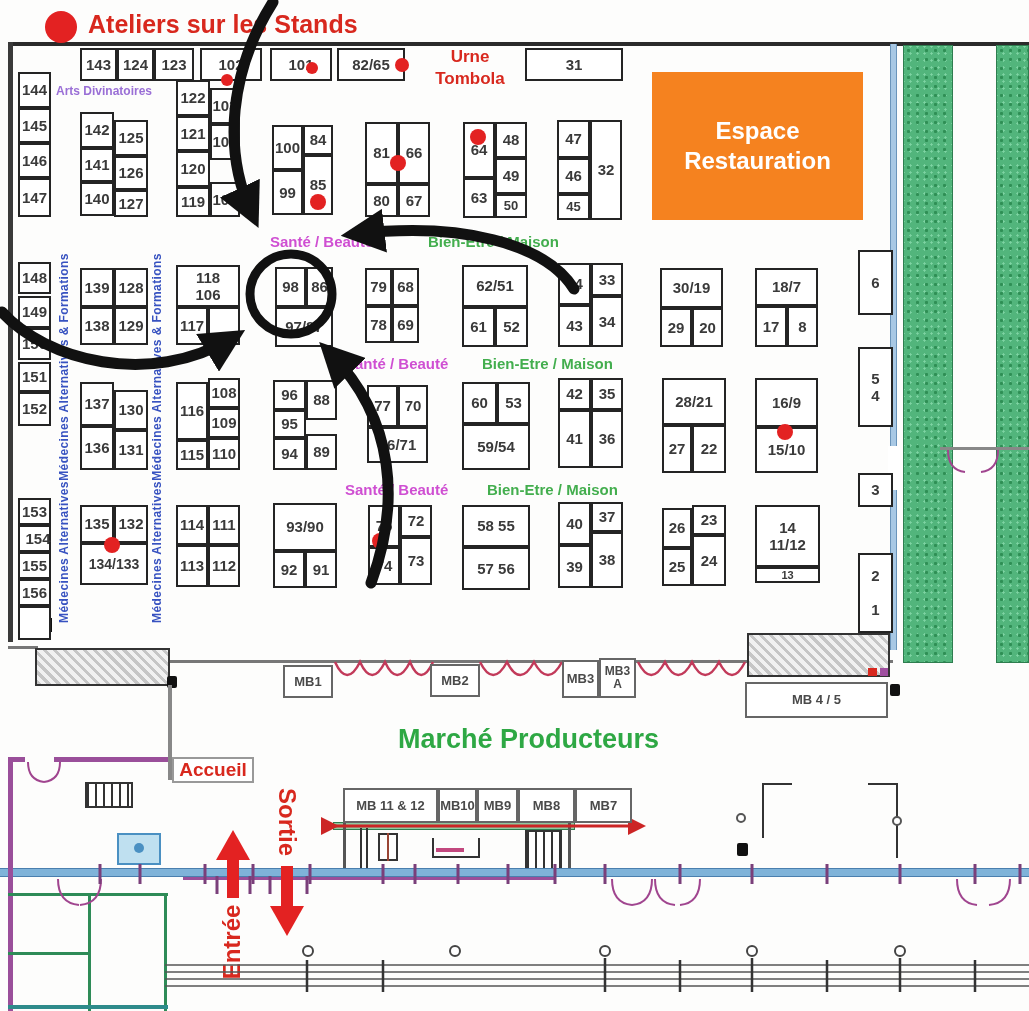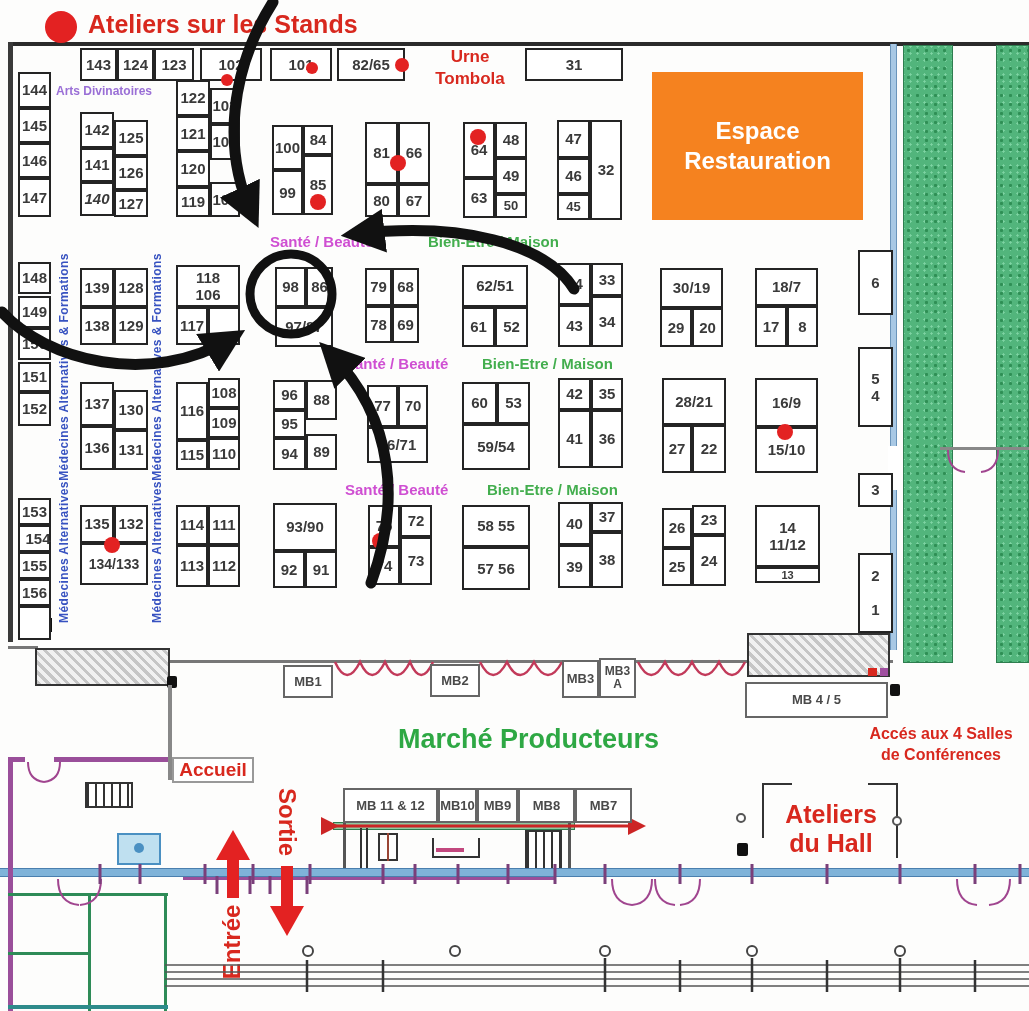--- a/index.html
+++ b/index.html
@@ -55,28 +55,24 @@
   <div class="abs" style="left:8px;top:646px;width:30px;height:3px;background:#777;"></div>
   <div class="abs hatch" style="left:35px;top:648px;width:135px;height:38px;"></div>
   <div class="abs" style="left:170px;top:660px;width:723px;height:3px;background:#777;"></div>
   <div class="abs hatch" style="left:747px;top:633px;width:143px;height:44px;"></div>
   <div class="abs" style="left:868px;top:668px;width:9px;height:8px;background:#d8281e;"></div>
   <div class="abs" style="left:880px;top:668px;width:8px;height:8px;background:#a04fa0;"></div>
   <div class="abs" style="left:167px;top:676px;width:10px;height:12px;background:#111;border-radius:2px;"></div>
   <div class="abs" style="left:890px;top:684px;width:10px;height:12px;background:#111;border-radius:2px;"></div>
 
   <div class="lbl" style="left:398px;top:724px;font-size:27px;color:#2ea844;">Marché Producteurs</div>
-  <div class="lbl redtxt" style="left:855px;top:724px;width:172px;font-size:16px;text-align:center;white-space:pre-line;line-height:1.3;">Accés aux 4 Salles
-de Conférences</div>
   <div class="abs" style="left:172px;top:757px;width:82px;height:26px;border:2px solid #999;background:#fff;display:flex;align-items:center;justify-content:center;">
     <span class="redtxt" style="font-size:19px;">Accueil</span>
   </div>
 
-  <div class="lbl redtxt" style="left:772px;top:800px;width:118px;font-size:25px;text-align:center;white-space:pre-line;line-height:1.15;">Ateliers
-du Hall</div>
   <div class="abs" style="left:762px;top:783px;width:30px;height:55px;border-left:2px solid #333;border-top:2px solid #333;"></div>
   <div class="abs" style="left:868px;top:783px;width:30px;height:75px;border-right:2px solid #333;border-top:2px solid #333;"></div>
   <div class="abs" style="left:736px;top:813px;width:10px;height:10px;border:2px solid #555;border-radius:50%;background:#fff;"></div>
   <div class="abs" style="left:892px;top:816px;width:10px;height:10px;border:2px solid #555;border-radius:50%;background:#fff;"></div>
   <div class="abs" style="left:737px;top:843px;width:11px;height:13px;background:#111;border-radius:2px;"></div>
 
   <div class="abs" style="left:333px;top:822px;width:242px;height:8px;background:#90c9a0;border:1px solid #2e7d4f;"></div>
   <div class="abs hatchv" style="left:525px;top:830px;width:37px;height:42px;"></div>
   <div class="abs" style="left:360px;top:828px;width:2px;height:42px;background:#333;"></div>
   <div class="abs" style="left:366px;top:828px;width:2px;height:42px;background:#333;"></div>
@@ -170,21 +166,21 @@
     <div class="booth" style="left: 200px; top: 48px; width: 62px; height: 33px;">102</div>
     <div class="booth" style="left: 270px; top: 48px; width: 62px; height: 33px;">101</div>
     <div class="booth" style="left: 337px; top: 48px; width: 68px; height: 33px;">82/65</div>
     <div class="booth" style="left: 525px; top: 48px; width: 98px; height: 33px;">31</div>
     <div class="booth" style="left: 18px; top: 72px; width: 33px; height: 36px;">144</div>
     <div class="booth" style="left: 18px; top: 108px; width: 33px; height: 35px;">145</div>
     <div class="booth" style="left: 18px; top: 143px; width: 33px; height: 35px;">146</div>
     <div class="booth" style="left: 18px; top: 178px; width: 33px; height: 39px;">147</div>
     <div class="booth" style="left: 80px; top: 112px; width: 34px; height: 36px;">142</div>
     <div class="booth" style="left: 80px; top: 148px; width: 34px; height: 34px;">141</div>
-    <div class="booth" style="left: 80px; top: 182px; width: 34px; height: 34px; font-style: italic;">140</div>
+    <div class="booth" style="left: 80px; top: 182px; width: 34px; height: 34px;">140</div>
     <div class="booth" style="left: 114px; top: 120px; width: 34px; height: 36px;">125</div>
     <div class="booth" style="left: 114px; top: 156px; width: 34px; height: 34px;">126</div>
     <div class="booth" style="left: 114px; top: 190px; width: 34px; height: 27px;">127</div>
     <div class="booth" style="left: 176px; top: 80px; width: 34px; height: 36px;">122</div>
     <div class="booth" style="left: 176px; top: 116px; width: 34px; height: 35px;">121</div>
     <div class="booth" style="left: 176px; top: 151px; width: 34px; height: 36px;">120</div>
     <div class="booth" style="left: 176px; top: 187px; width: 34px; height: 30px;">119</div>
     <div class="booth" style="left: 210px; top: 88px; width: 30px; height: 36px;">103</div>
     <div class="booth" style="left: 210px; top: 124px; width: 30px; height: 36px;">104</div>
     <div class="booth" style="left: 210px; top: 182px; width: 30px; height: 35px;">105</div>

